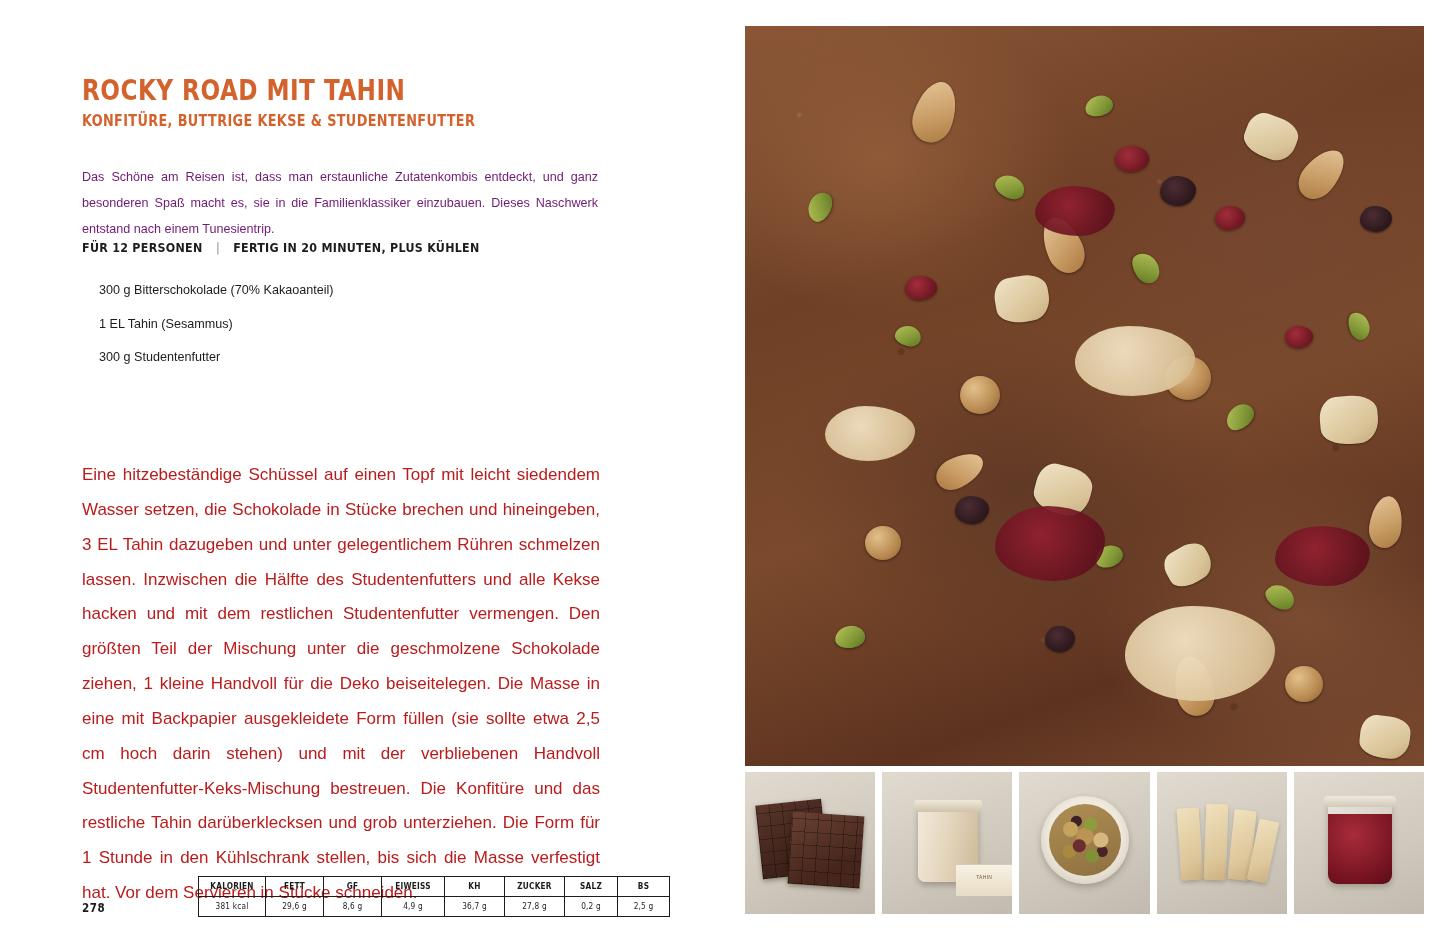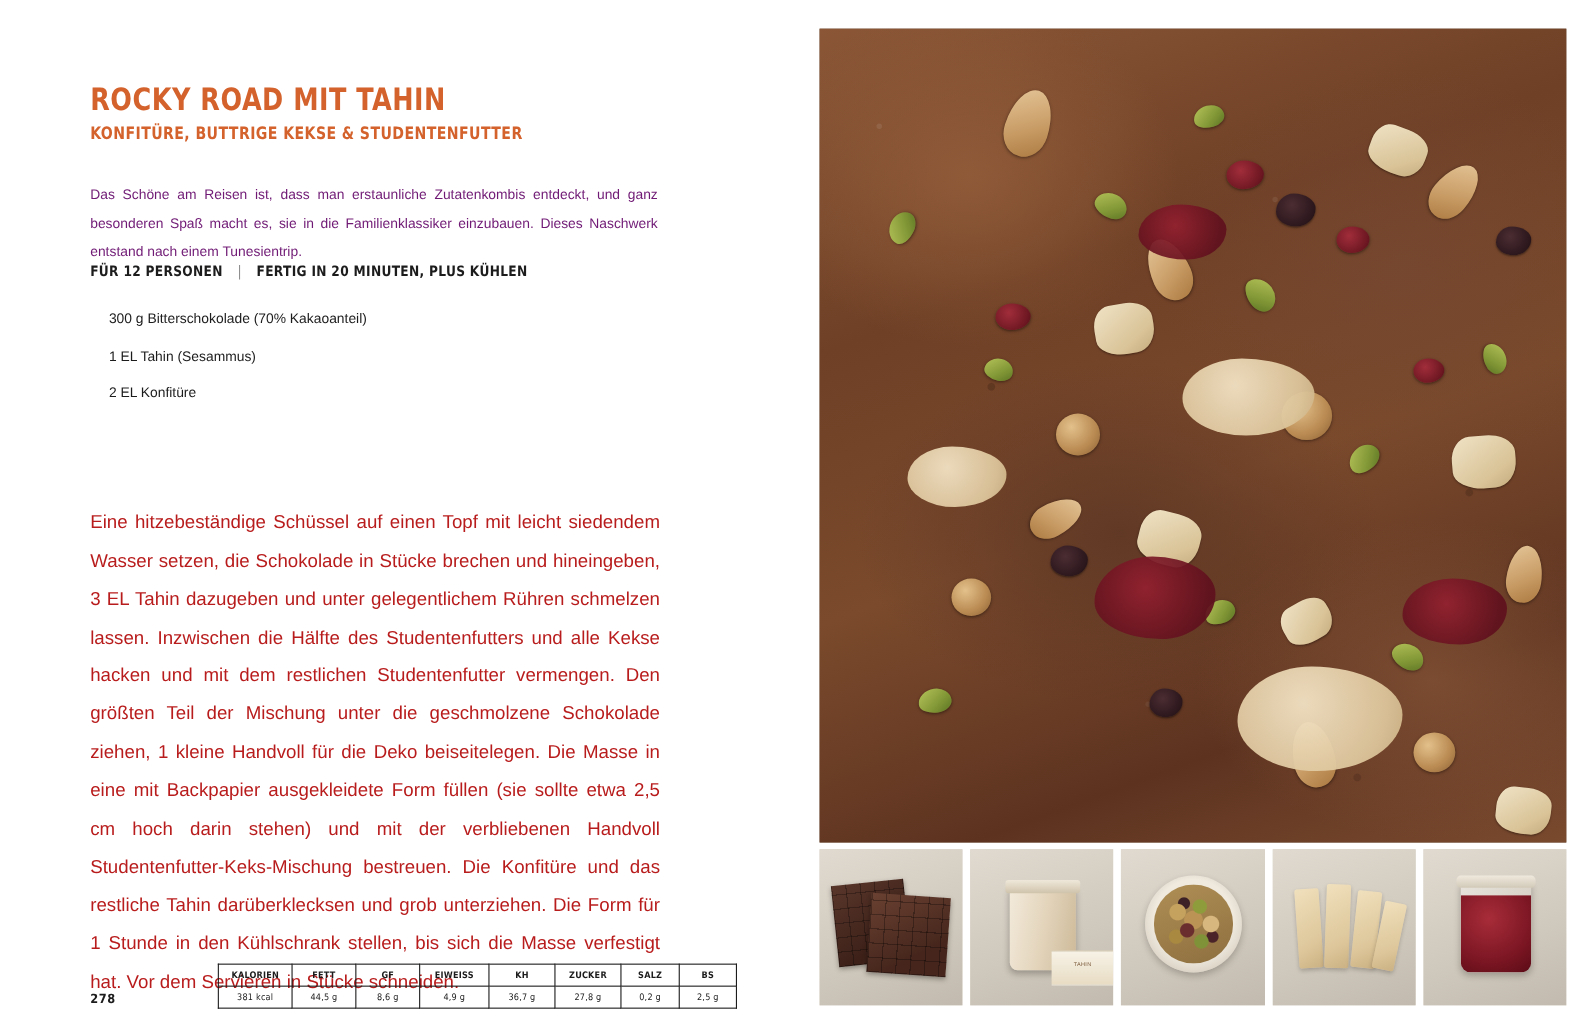--- a/index.html
+++ b/index.html
@@ -360,42 +360,42 @@
 
   <div class="intro">Das Schöne am Reisen ist, dass man erstaunliche Zutatenkombis entdeckt, und ganz besonderen Spaß macht es, sie in die Familienklassiker einzubauen. Dieses Naschwerk entstand nach einem Tunesientrip.</div>
 
   <div class="meta-line">
     <span>Für 12 Personen</span><span class="meta-sep">|</span><span>Fertig in 20 Minuten, plus Kühlen</span>
   </div>
 
   <div class="ingredients">
     <div class="ingredient">300 g Bitterschokolade (70% Kakaoanteil)</div>
     <div class="ingredient">1 EL Tahin (Sesammus)</div>
-    <div class="ingredient">2 EL Konfitüre</div>
+    <div class="ingredient">300 g Studentenfutter</div>
   </div>
 
   <div class="method">Eine hitzebeständige Schüssel auf einen Topf mit leicht siedendem Wasser setzen, die Schokolade in Stücke brechen und hineingeben, 3 EL Tahin dazugeben und unter gelegentlichem Rühren schmelzen lassen. Inzwischen die Hälfte des Studentenfutters und alle Kekse hacken und mit dem restlichen Studentenfutter vermengen. Den größten Teil der Mischung unter die geschmolzene Schokolade ziehen, 1 kleine Handvoll für die Deko beiseitelegen. Die Masse in eine mit Backpapier ausgekleidete Form füllen (sie sollte etwa 2,5 cm hoch darin stehen) und mit der verbliebenen Handvoll Studentenfutter-Keks-Mischung bestreuen. Die Konfitüre und das restliche Tahin darüberklecksen und grob unterziehen. Die Form für 1 Stunde in den Kühlschrank stellen, bis sich die Masse verfestigt hat. Vor dem Servieren in Stücke schneiden.</div>
 
   <div class="page-number">278</div>
 
   <table class="nutrition">
     <tbody>
         <tr class="hdr">
       <td class="c0">Kalorien</td>
       <td class="c1">Fett</td>
       <td class="c2">GF</td>
       <td class="c3">Eiweiss</td>
       <td class="c4">KH</td>
       <td class="c5">Zucker</td>
       <td class="c6">Salz</td>
       <td class="c7">BS</td>
     </tr>
     <tr>
       <td class="c0">381 kcal</td>
-      <td class="c1">44,5 g</td>
+      <td class="c1">29,6 g</td>
       <td class="c2">8,6 g</td>
       <td class="c3">4,9 g</td>
       <td class="c4">36,7 g</td>
       <td class="c5">27,8 g</td>
       <td class="c6">0,2 g</td>
       <td class="c7">2,5 g</td>
     </tr>
   </tbody>
     </table>
 </div>

